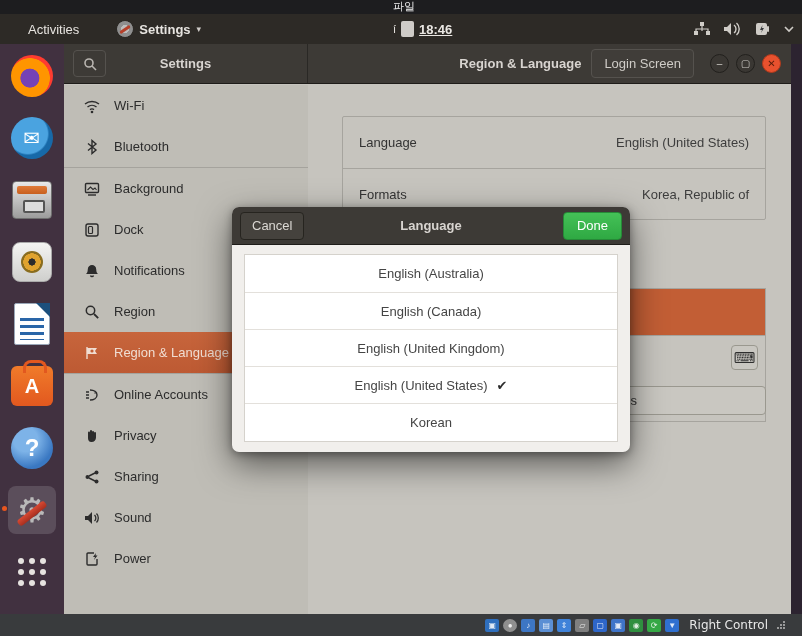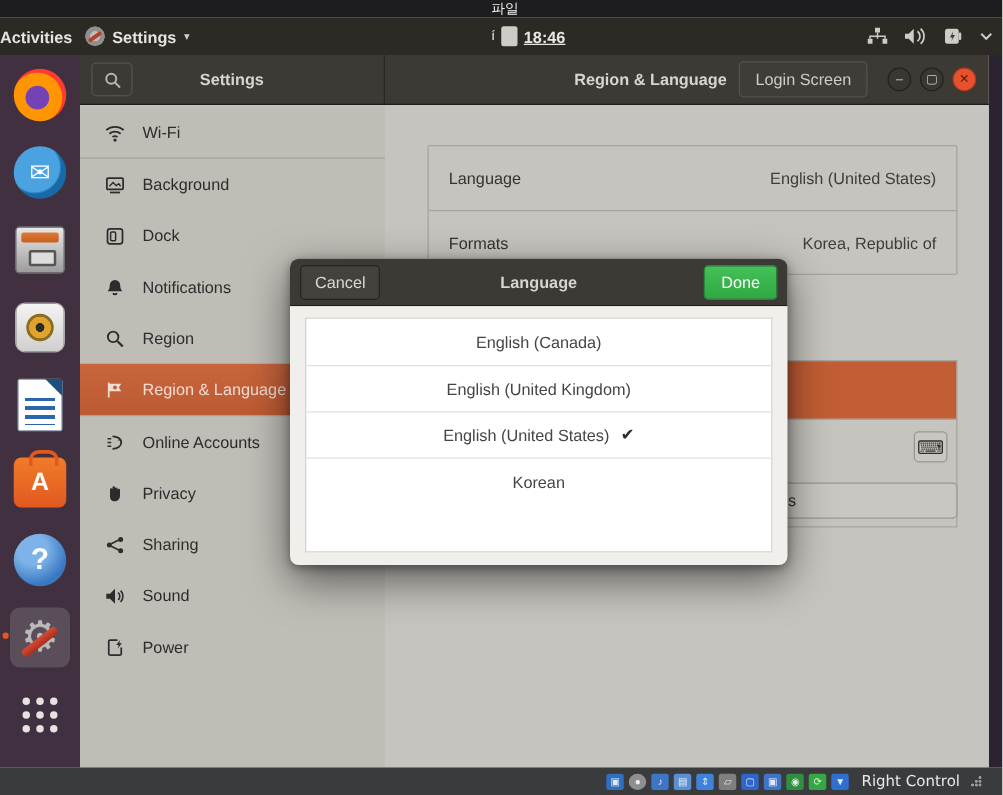--- a/index.html
+++ b/index.html
@@ -7,21 +7,21 @@
   body { font-family: "Liberation Sans", "DejaVu Sans", sans-serif; }
   .stage { position:relative; width:802px; height:636px; background:#c6c4be; overflow:hidden; }
   .abs { position:absolute; }
 
   
   .vbox-menubar { left:0; top:0; width:802px; height:14px; background:#1d1d1f; display:flex; align-items:center; gap:0; padding-left:6px;flex-direction:column; }
   .vbox-menu-item { color:#f2f2f2; font-size:11px; line-height:14px; padding:0 10px; font-family:"DejaVu Sans", sans-serif; }
 
   
   .topbar { left:0; top:14px; width:802px; height:30px; background:#2d2a26; color:#e7e4e0; display:flex; align-items:center; }
-  .activities { font-size:13px; font-weight:bold; padding:0 0; height:100%; display:flex; align-items:center; }
+  .activities { font-size:13px; font-weight:normal; padding:0 28px; height:100%; display:flex; align-items:center; }
   .appmenu { display:flex; align-items:center; gap:6px; padding:0 10px; height:100%; font-size:13px; font-weight:bold; }
   .gear-mini { width:16px; height:16px; border-radius:50%; background:radial-gradient(circle at 50% 50%, #bdbdbd 0 35%, #8f8f8f 36% 70%, transparent 71%); position:relative; }
   .gear-mini::after { content:""; position:absolute; left:2px; top:7px; width:12px; height:3px; background:#b5402a; transform:rotate(-35deg); border-radius:2px; }
   .caret { font-size:9px; color:#cfccc8; }
   .clock-group { position:absolute; left:393px; top:14px; height:30px; display:flex; align-items:center; gap:5px; }
   .input-badge-char { font-size:11px; color:#eae7e3; }
   .input-badge-box { width:13px; height:16px; background:#cfccc8; border-radius:2px; }
   .clock { font-size:13px; font-weight:bold; color:#eae7e3;text-decoration:underline; }
   .tray { position:absolute; right:8px; top:14px; height:30px; display:flex; align-items:center; gap:14px; }
   .tray svg { display:block; }
@@ -227,20 +227,26 @@
     </div>
 
     <div class="sidebar">
       <div class="side-item">
         <svg width="16" height="16" viewBox="0 0 16 16">
             <path d="M1 6a11 11 0 0114 0M3.5 9a7 7 0 019 0M6 11.6a3.4 3.4 0 014 0" stroke="#2c2c2c" stroke-width="1.4" fill="none"></path>
             <circle cx="8" cy="14" r="1.3" fill="#2c2c2c"></circle>
           </svg>
         <span>Wi-Fi</span>
       </div>
+      <div class="side-item">
+        <svg width="16" height="16" viewBox="0 0 16 16">
+            <path d="M4 4.5L12 11l-4 3.5v-13L12 5 4 11.5" stroke="#2c2c2c" stroke-width="1.4" fill="none"></path>
+          </svg>
+        <span>Bluetooth</span>
+      </div>
       <div class="side-sep"></div>
       <div class="side-item">
         <svg width="16" height="16" viewBox="0 0 16 16">
             <rect x="1.5" y="2.5" width="13" height="9" rx="1" stroke="#2c2c2c" stroke-width="1.4" fill="none"></rect>
             <path d="M4 14h8" stroke="#2c2c2c" stroke-width="1.4"></path>
             <path d="M3.5 9l3-3 2.5 2.5L11 7l1.5 2" stroke="#2c2c2c" stroke-width="1.1" fill="none"></path>
           </svg>
         <span>Background</span>
       </div>
       <div class="side-item">
@@ -335,20 +341,23 @@
     </div>
   </div>
 
   <div class="abs dialog">
     <div class="dlg-header">
       <span class="dlg-title">Language</span>
       <span class="cancel-btn">Cancel</span>
       <span class="done-btn">Done</span>
     </div>
     <div class="dlg-list">
+      <div class="dlg-row">
+          <span>English (Australia)</span>
+        </div>
       <div class="dlg-row">
           <span>English (Canada)</span>
         </div>
       <div class="dlg-row">
           <span>English (United Kingdom)</span>
         </div>
       <div class="dlg-row">
         <span>English (United States)</span>
         <span class="check">✔</span>
       </div>

